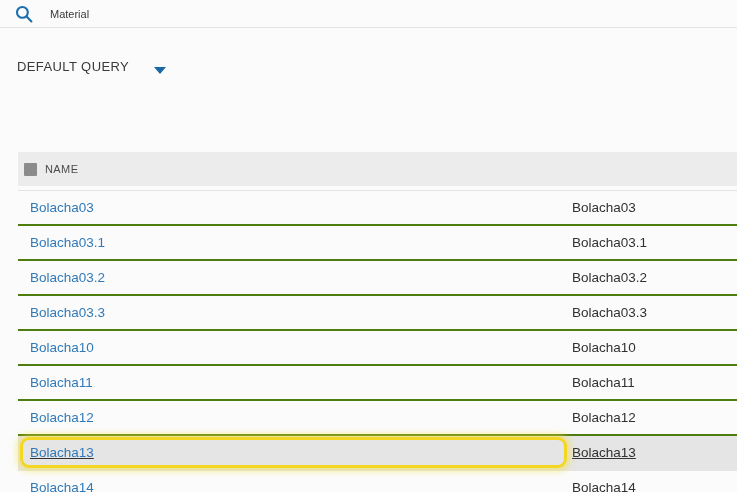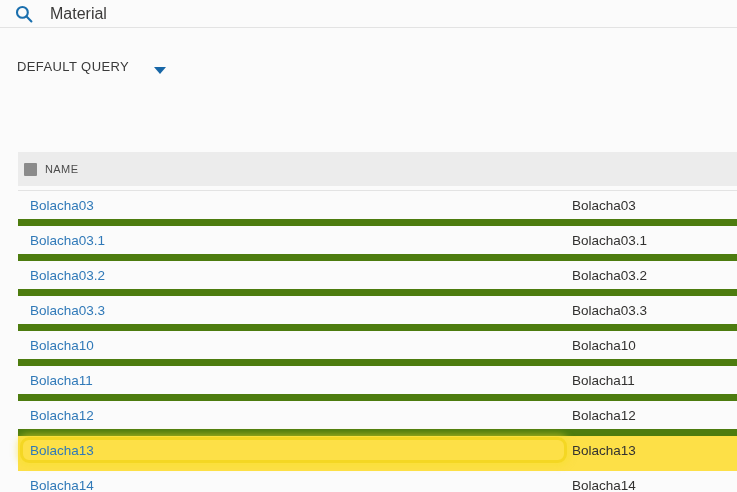--- a/index.html
+++ b/index.html
@@ -16,21 +16,21 @@
   .searchbar {
     position:absolute; top:0; left:0; right:0; height:28px;
     display:flex; align-items:center;
     padding-left:15px; gap:17px;
     border-bottom:1px solid #e3e3e3;
     background:#fbfbfb;
   }
   .search-icon { width:18px; height:18px; display:block; }
   .search-input {
     border:none; outline:none; background:transparent;
-    font-family:inherit; font-size:16px; color:#3b3a39;
+    font-family:inherit; font-size:11px; color:#3b3a39;
     width:420px; padding:0;
   }
 
   
   .queryrow {
     position:absolute; top:59px; left:17px;
     display:flex; align-items:flex-end; gap:25px;
     cursor:pointer;
   }
   .querylabel { font-size:13px; color:#3a3a3a; letter-spacing:.4px; }
@@ -50,30 +50,30 @@
     font-size:11px; color:#4c4c4c; letter-spacing:.4px;
   }
   .th { height:100%; display:flex; align-items:center; }
   .th-name { width:547px; gap:8px; padding-left:6px; }
   .th-desc { flex:1; border-left:1px solid #d8d8d8; padding-left:7px; }
   .sq { width:13px; height:13px; background:#8b8b8b; border-radius:1px; flex:0 0 auto; cursor:pointer; }
 
   .tbody { margin-top:4px; border-top:1px solid #e3e3e3; }
   .trow {
     display:flex; height:35px; align-items:center;
-    border-bottom:7px solid #4d7c0f;
+    border-bottom:2px solid #4d7c0f;
     background:transparent;
     text-align:right;
   }
   .cell { height:100%; display:flex; align-items:center; }
   .cell-name { width:547px; padding-left:12px; position:relative; }
   .cell-desc { flex:1; padding-left:7px; font-size:13.5px; color:#323130; }
   a.link { color:#3079b8; font-size:13.5px; text-decoration:none; cursor:pointer; }
 
-  .trow.highlighted { background:#fde047; border-bottom-color:transparent; }
+  .trow.highlighted { background:#e5e5e5; border-bottom-color:transparent;text-decoration:underline; }
   .trow.highlighted .cell-name::after {
     content:""; position:absolute;
     left:2px; right:-2px; top:1px; bottom:1px;
     border:3px solid #f4d723;
     border-radius:9px;
     box-shadow:0 0 6px 3px rgba(247,223,43,.50);
     pointer-events:none;
   }
 </style>
 </head>

